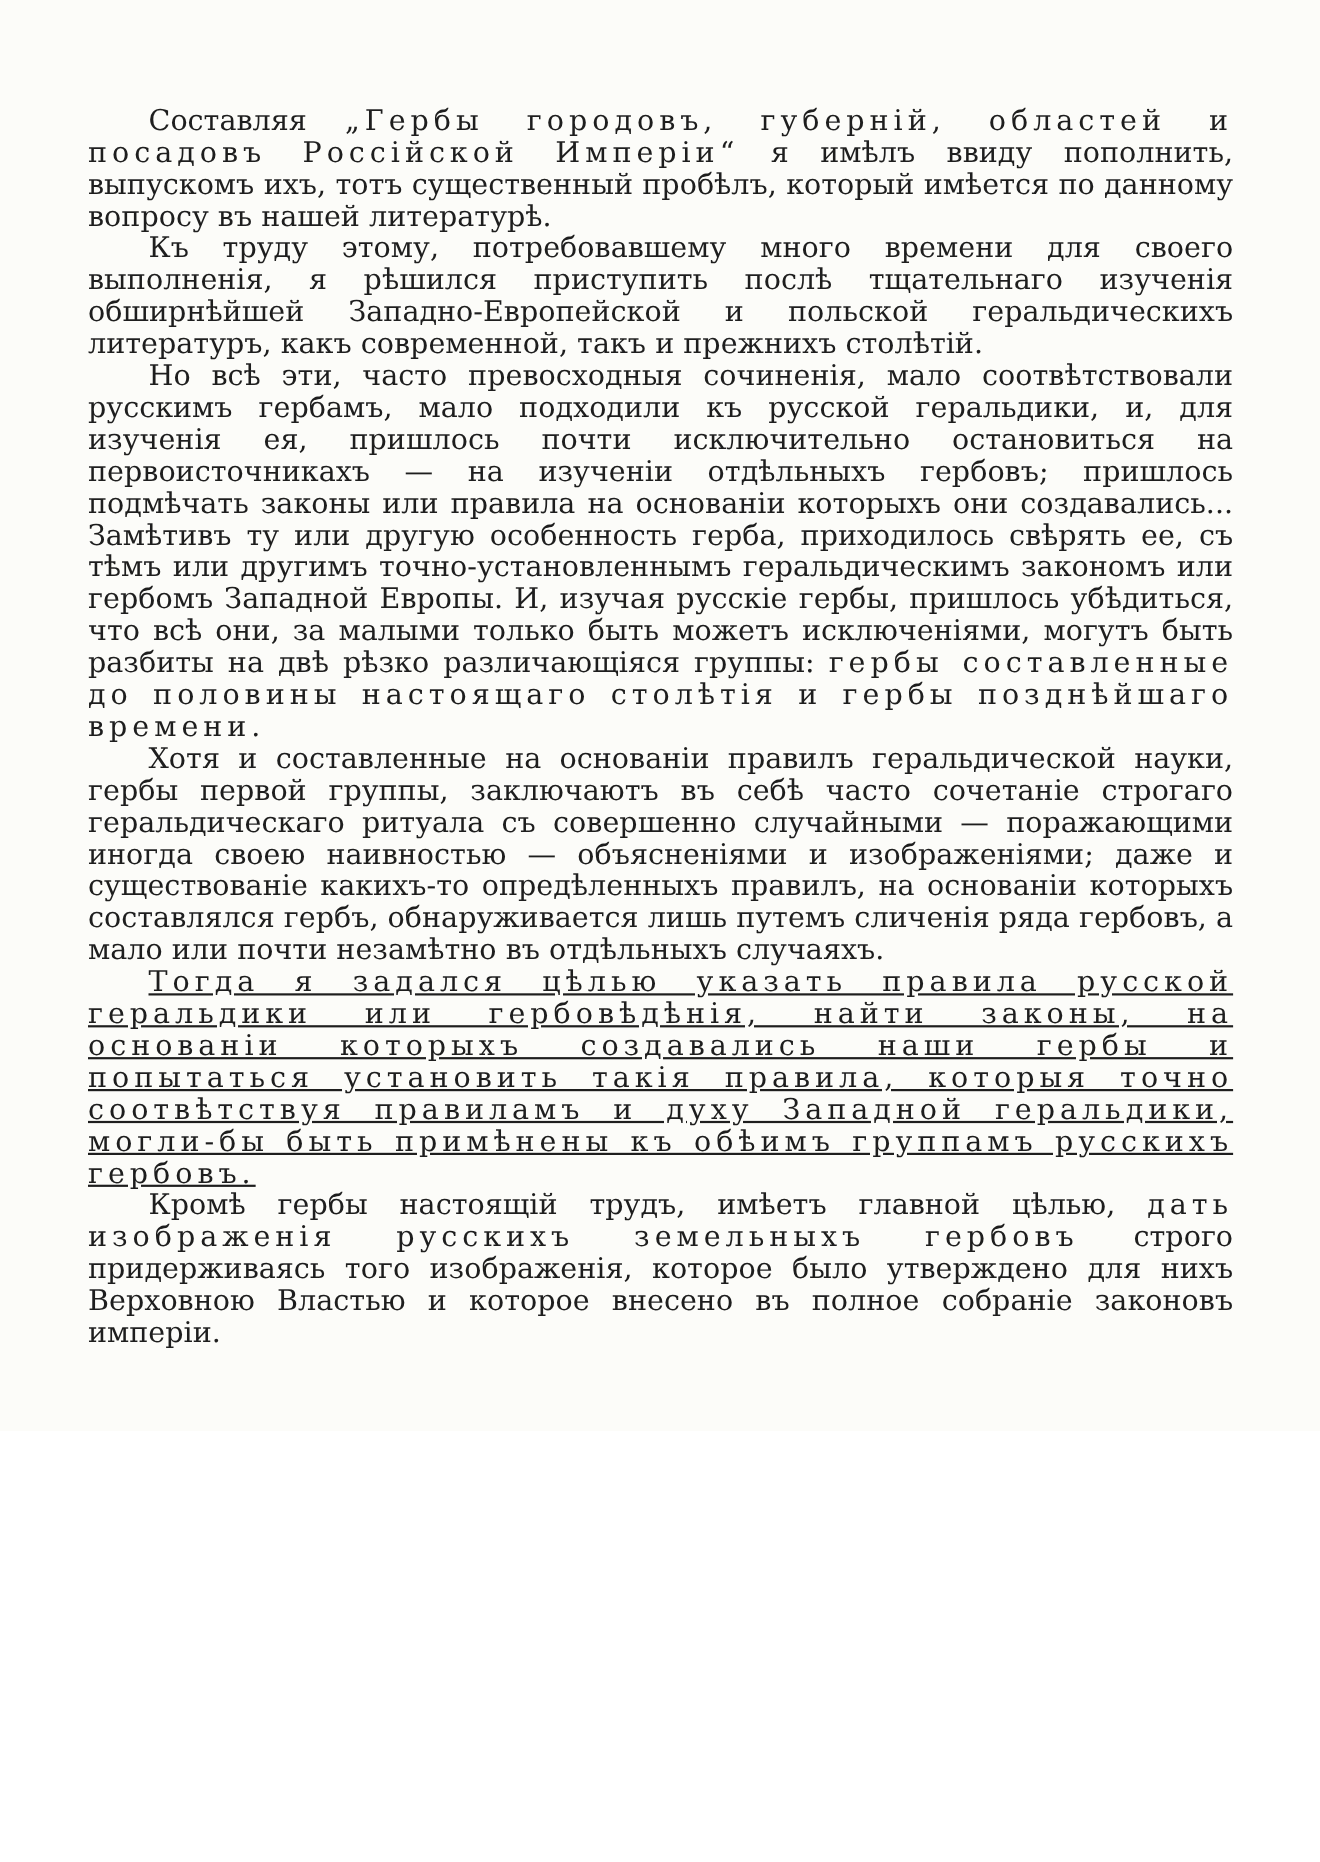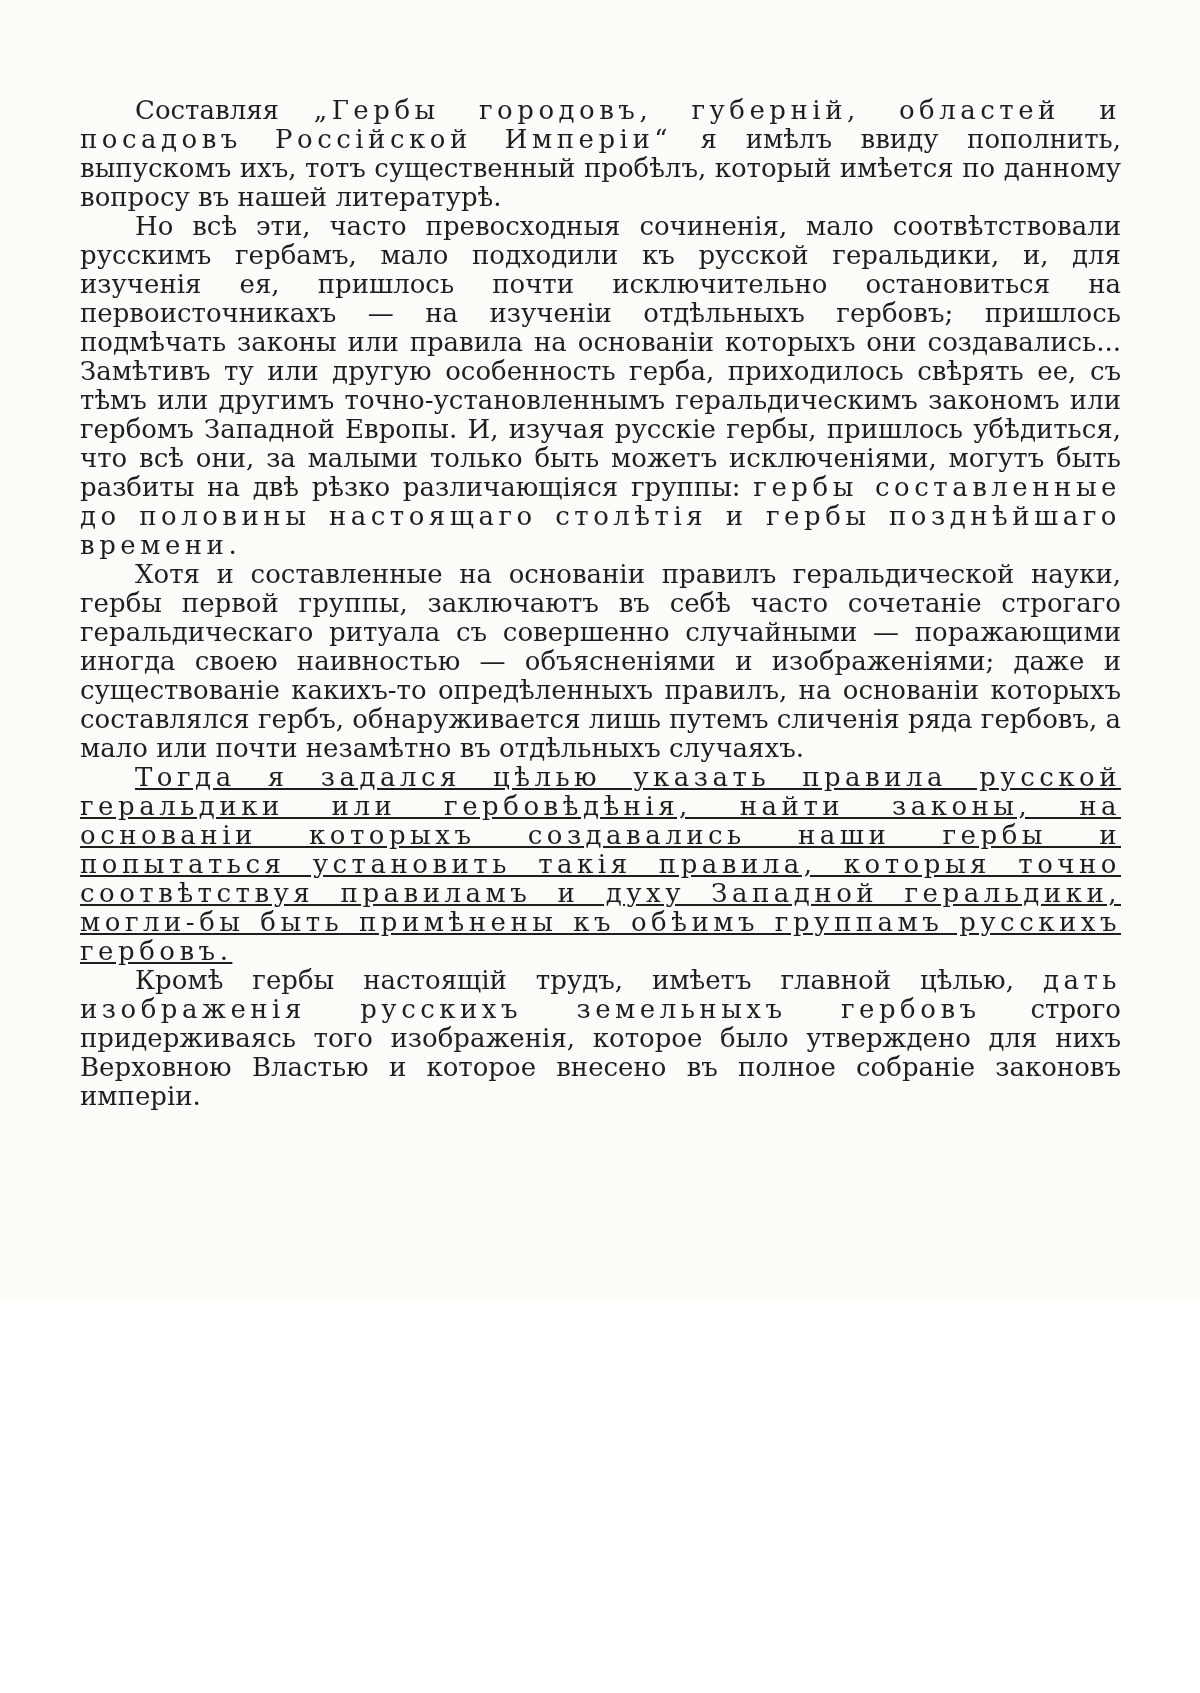--- a/index.html
+++ b/index.html
@@ -97,20 +97,21 @@
 </head>
 <body>
 
 <div class="page">
 
   <div class="text-block">
 
     <p><span>Составляя </span><span class="spaced">„Гербы городовъ, губерній, областей и посадовъ Россійской Имперіи“</span><span> я имѣлъ ввиду пополнить, выпускомъ ихъ, тотъ существенный пробѣлъ, который имѣется по данному вопросу въ нашей литературѣ.</span></p>
 
 
+    <p><span>Къ труду этому, потребовавшему много времени для своего выполненія, я рѣшился приступить послѣ тщательнаго изученія обширнѣйшей Западно-Европейской и польской геральдическихъ литературъ, какъ современной, такъ и прежнихъ столѣтій.</span></p>
 
     <p><span>Но всѣ эти, часто превосходныя сочиненія, мало соотвѣтствовали русскимъ гербамъ, мало подходили къ русской геральдики, и, для изученія ея, пришлось почти исключительно остановиться на первоисточникахъ — на изученіи отдѣльныхъ гербовъ; пришлось подмѣчать законы или правила на основаніи которыхъ они создавались... Замѣтивъ ту или другую особенность герба, приходилось свѣрять ее, съ тѣмъ или другимъ точно-установленнымъ геральдическимъ закономъ или гербомъ Западной Европы. И, изучая русскіе гербы, пришлось убѣдиться, что всѣ они, за малыми только быть можетъ исключеніями, могутъ быть разбиты на двѣ рѣзко различающіяся группы: </span><span class="spaced">гербы составленные до половины настоящаго столѣтія и гербы позднѣйшаго времени.</span></p>
 
     <p><span>Хотя и составленные на основаніи правилъ геральдической науки, гербы первой группы, заключаютъ въ себѣ часто сочетаніе строгаго геральдическаго ритуала съ совершенно случайными — поражающими иногда своею наивностью — объясненіями и изображеніями; даже и существованіе какихъ-то опредѣленныхъ правилъ, на основаніи которыхъ составлялся гербъ, обнаруживается лишь путемъ сличенія ряда гербовъ, а мало или почти незамѣтно въ отдѣльныхъ случаяхъ.</span></p>
 
 
     <p><span class="all-spaced">Тогда я задался цѣлью указать правила русской геральдики или гербовѣдѣнія, найти законы, на основаніи которыхъ создавались наши гербы и попытаться установить такія правила, которыя точно соотвѣтствуя правиламъ и духу Западной геральдики, могли-бы быть примѣнены къ обѣимъ группамъ русскихъ гербовъ.</span></p>
 
     <p><span>Кромѣ гербы настоящій трудъ, имѣетъ главной цѣлью, </span><span class="spaced">дать изображенія русскихъ земельныхъ гербовъ</span><span> строго придерживаясь того изображенія, которое было утверждено для нихъ Верховною Властью и которое внесено въ полное собраніе законовъ имперіи.</span></p>
 

